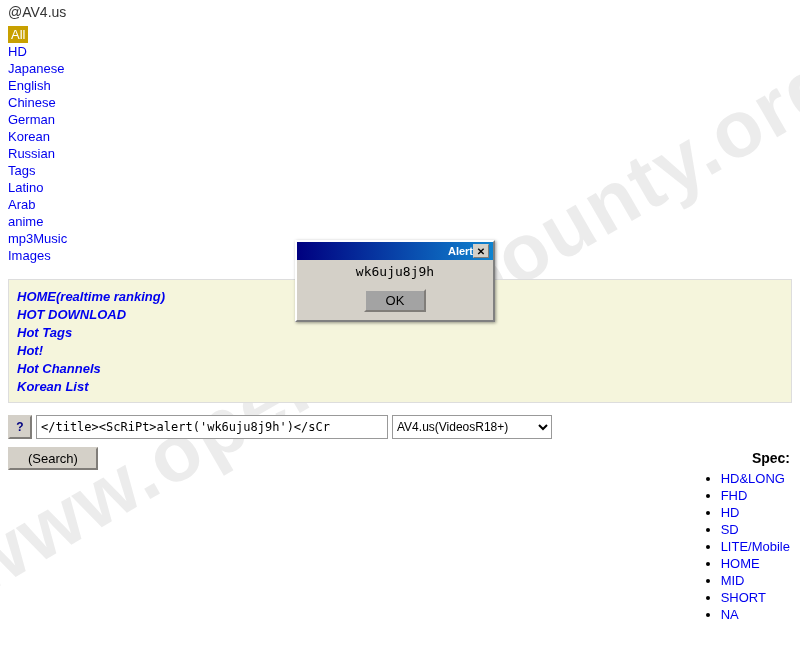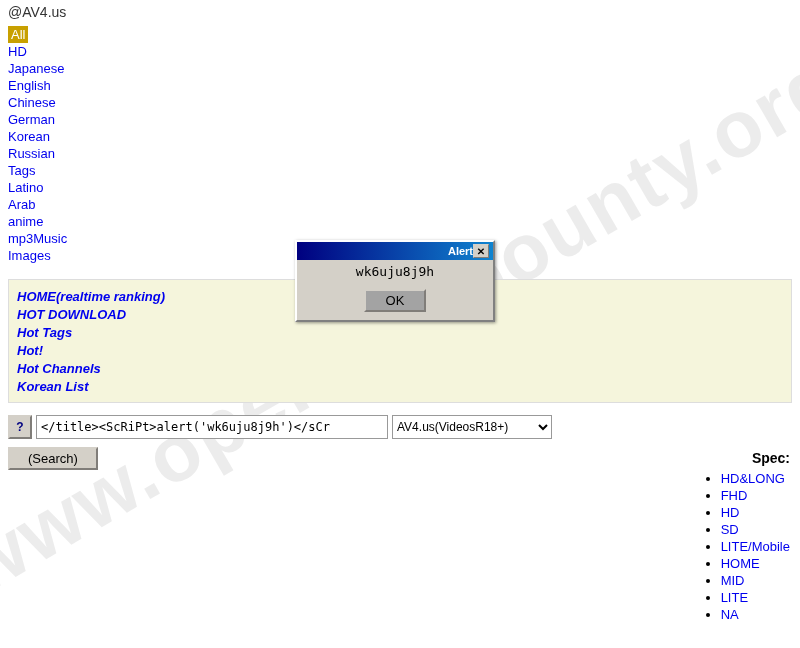--- a/index.html
+++ b/index.html
@@ -285,21 +285,21 @@
 <div class="spec-area">
   <div class="spec-title">Spec:</div>
   <ul class="spec-list" id="spec-list">
   <li><a href="#">HD&amp;LONG</a></li>
       <li><a href="#">FHD</a></li>
       <li><a href="#">HD</a></li>
       <li><a href="#">SD</a></li>
       <li><a href="#">LITE/Mobile</a></li>
       <li><a href="#">HOME</a></li>
       <li><a href="#">MID</a></li>
-      <li><a href="#">LITE</a></li>
+      <li><a href="#">SHORT</a></li>
       <li><a href="#">NA</a></li>
     </ul>
 </div>
 
 <div class="alert-overlay">
   <div class="alert-dialog">
     <div class="alert-titlebar">
       <span>Alert</span>
       <button class="alert-close-btn">✕</button>
     </div>

